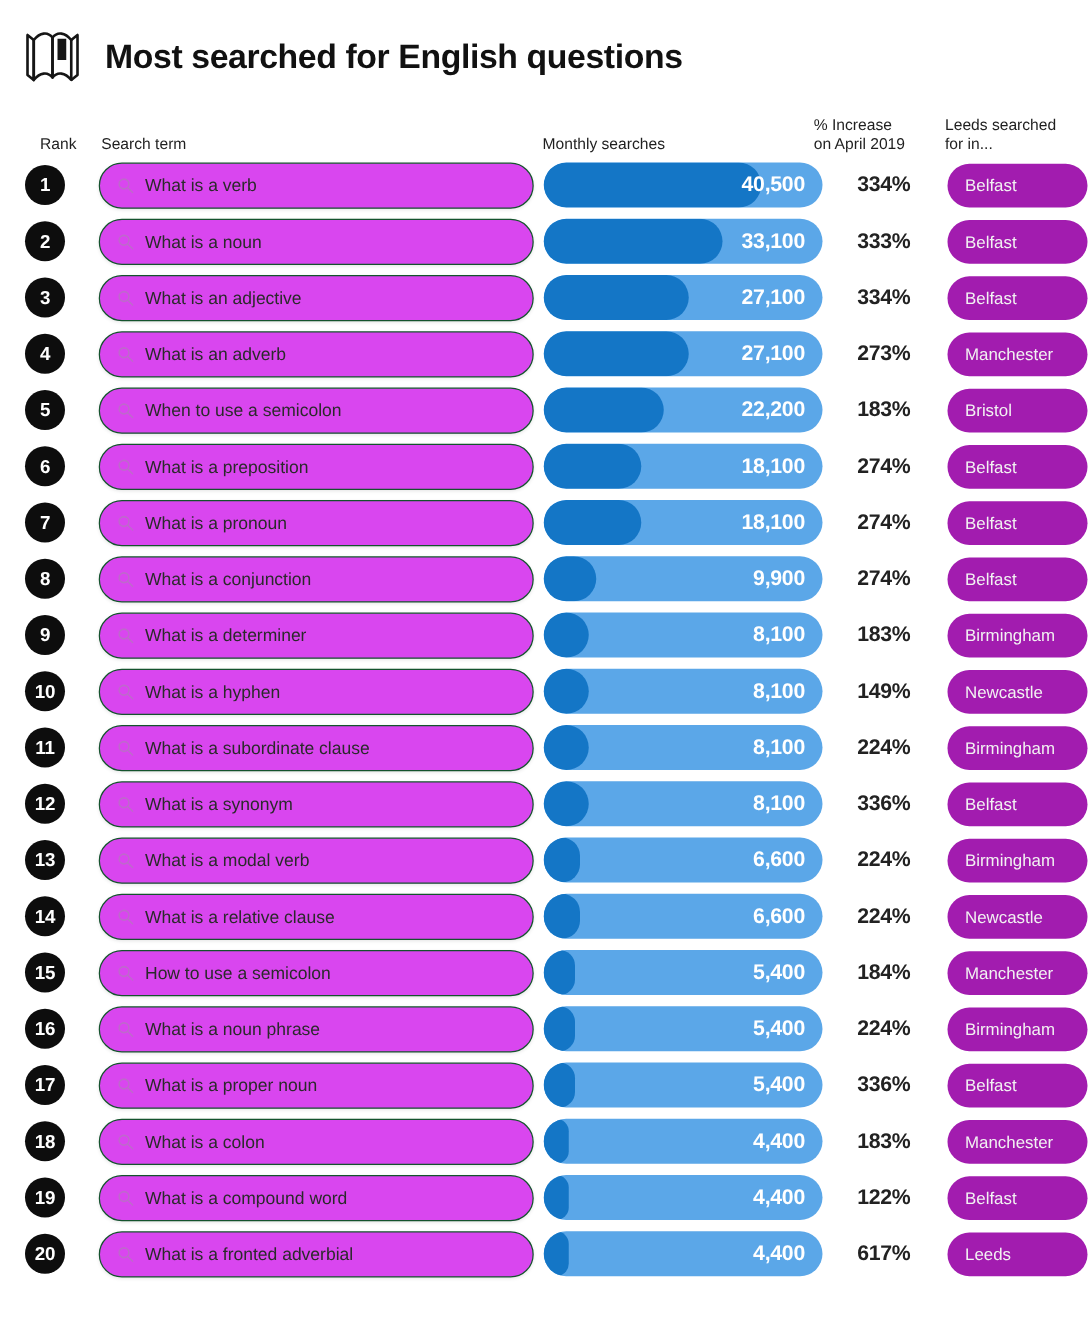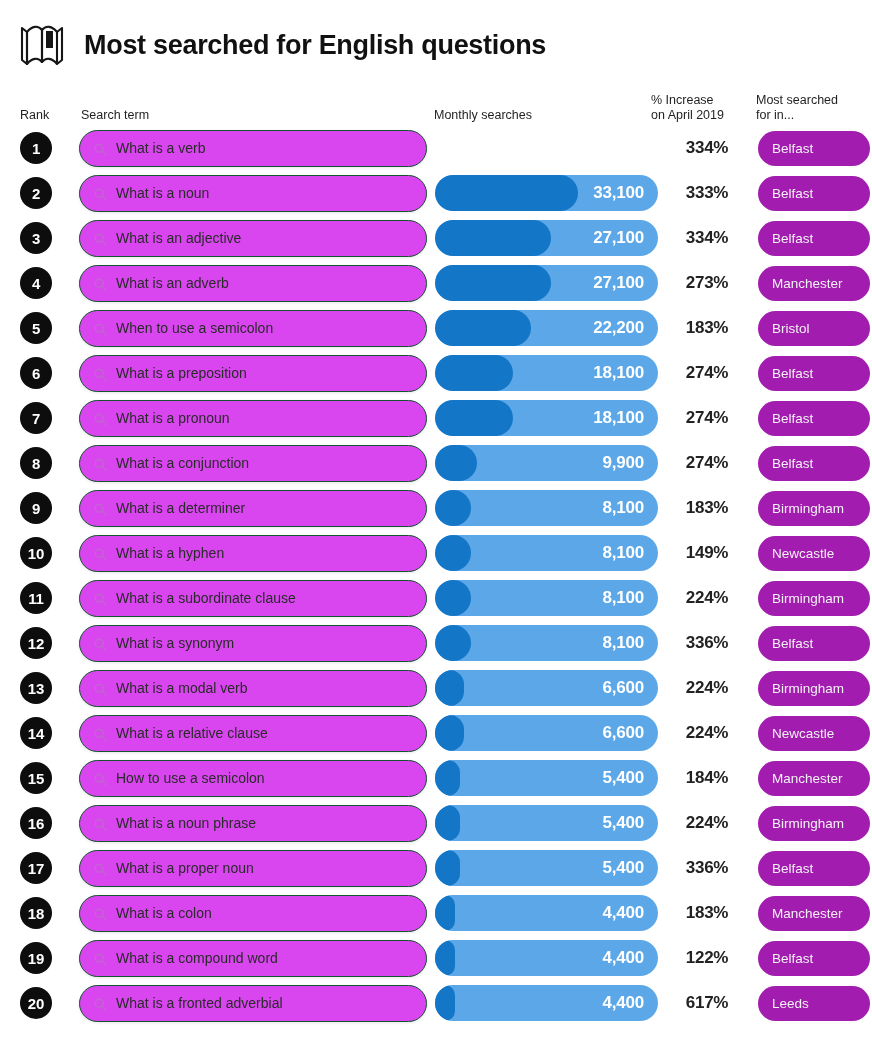--- a/index.html
+++ b/index.html
@@ -44,21 +44,21 @@
     margin-top: 8px;
   }
   .col-head {
     position: absolute;
     bottom: 2px;
     font-size: 12.5px;
     font-weight: normal;
     color: #1f1f1f;
     line-height: 1.25;
   }
-  .ch-rank   { left: 4px; }
+  .ch-rank   { left: 16px; }
   .ch-term   { left: 65px; }
   .ch-month  { left: 418px; }
   .ch-incr   { left: 635px; width: 96px; }
   .ch-city   { left: 740px; width: 110px; }
 
   
   .rows { display: flex; flex-direction: column; gap: 1px; }
 
   .row {
     position: relative;
@@ -188,35 +188,39 @@
 
   <div class="col-heads">
     <div class="col-head ch-rank">Rank</div>
     <div class="col-head ch-term">Search term</div>
     <div class="col-head ch-month">Monthly searches</div>
     <div class="col-head ch-incr">
       <div>% Increase</div>
       <div>on April 2019</div>
     </div>
     <div class="col-head ch-city">
-      <div>Most searched</div>
+      <div>Leeds searched</div>
       <div>for in...</div>
     </div>
   </div>
 
   <div class="rows" id="rows">
       <div class="row">
         <div class="rank">1</div>
         <div class="term-pill">
           <span class="mag"><svg viewBox="0 0 14 14" width="13" height="13">
               <circle cx="5.6" cy="5.6" r="4.2" fill="none" stroke="#9a9a9a" stroke-width="1.3"></circle>
               <line x1="8.8" y1="8.8" x2="13" y2="13" stroke="#9a9a9a" stroke-width="1.3" stroke-linecap="round"></line>
             </svg></span>
           <span class="term-text">What is a verb</span>
         </div>
+        <div class="bar-track">
+          <div class="bar-fill" style="width:78%"></div>
+          <div class="bar-value">40,500</div>
+        </div>
         <div class="pct">334%</div>
         <div class="city-pill">
           <span class="city-text">Belfast</span>
         </div>
       </div>
       <div class="row">
         <div class="rank">2</div>
         <div class="term-pill">
           <span class="mag"><svg viewBox="0 0 14 14" width="13" height="13">
               <circle cx="5.6" cy="5.6" r="4.2" fill="none" stroke="#9a9a9a" stroke-width="1.3"></circle>

